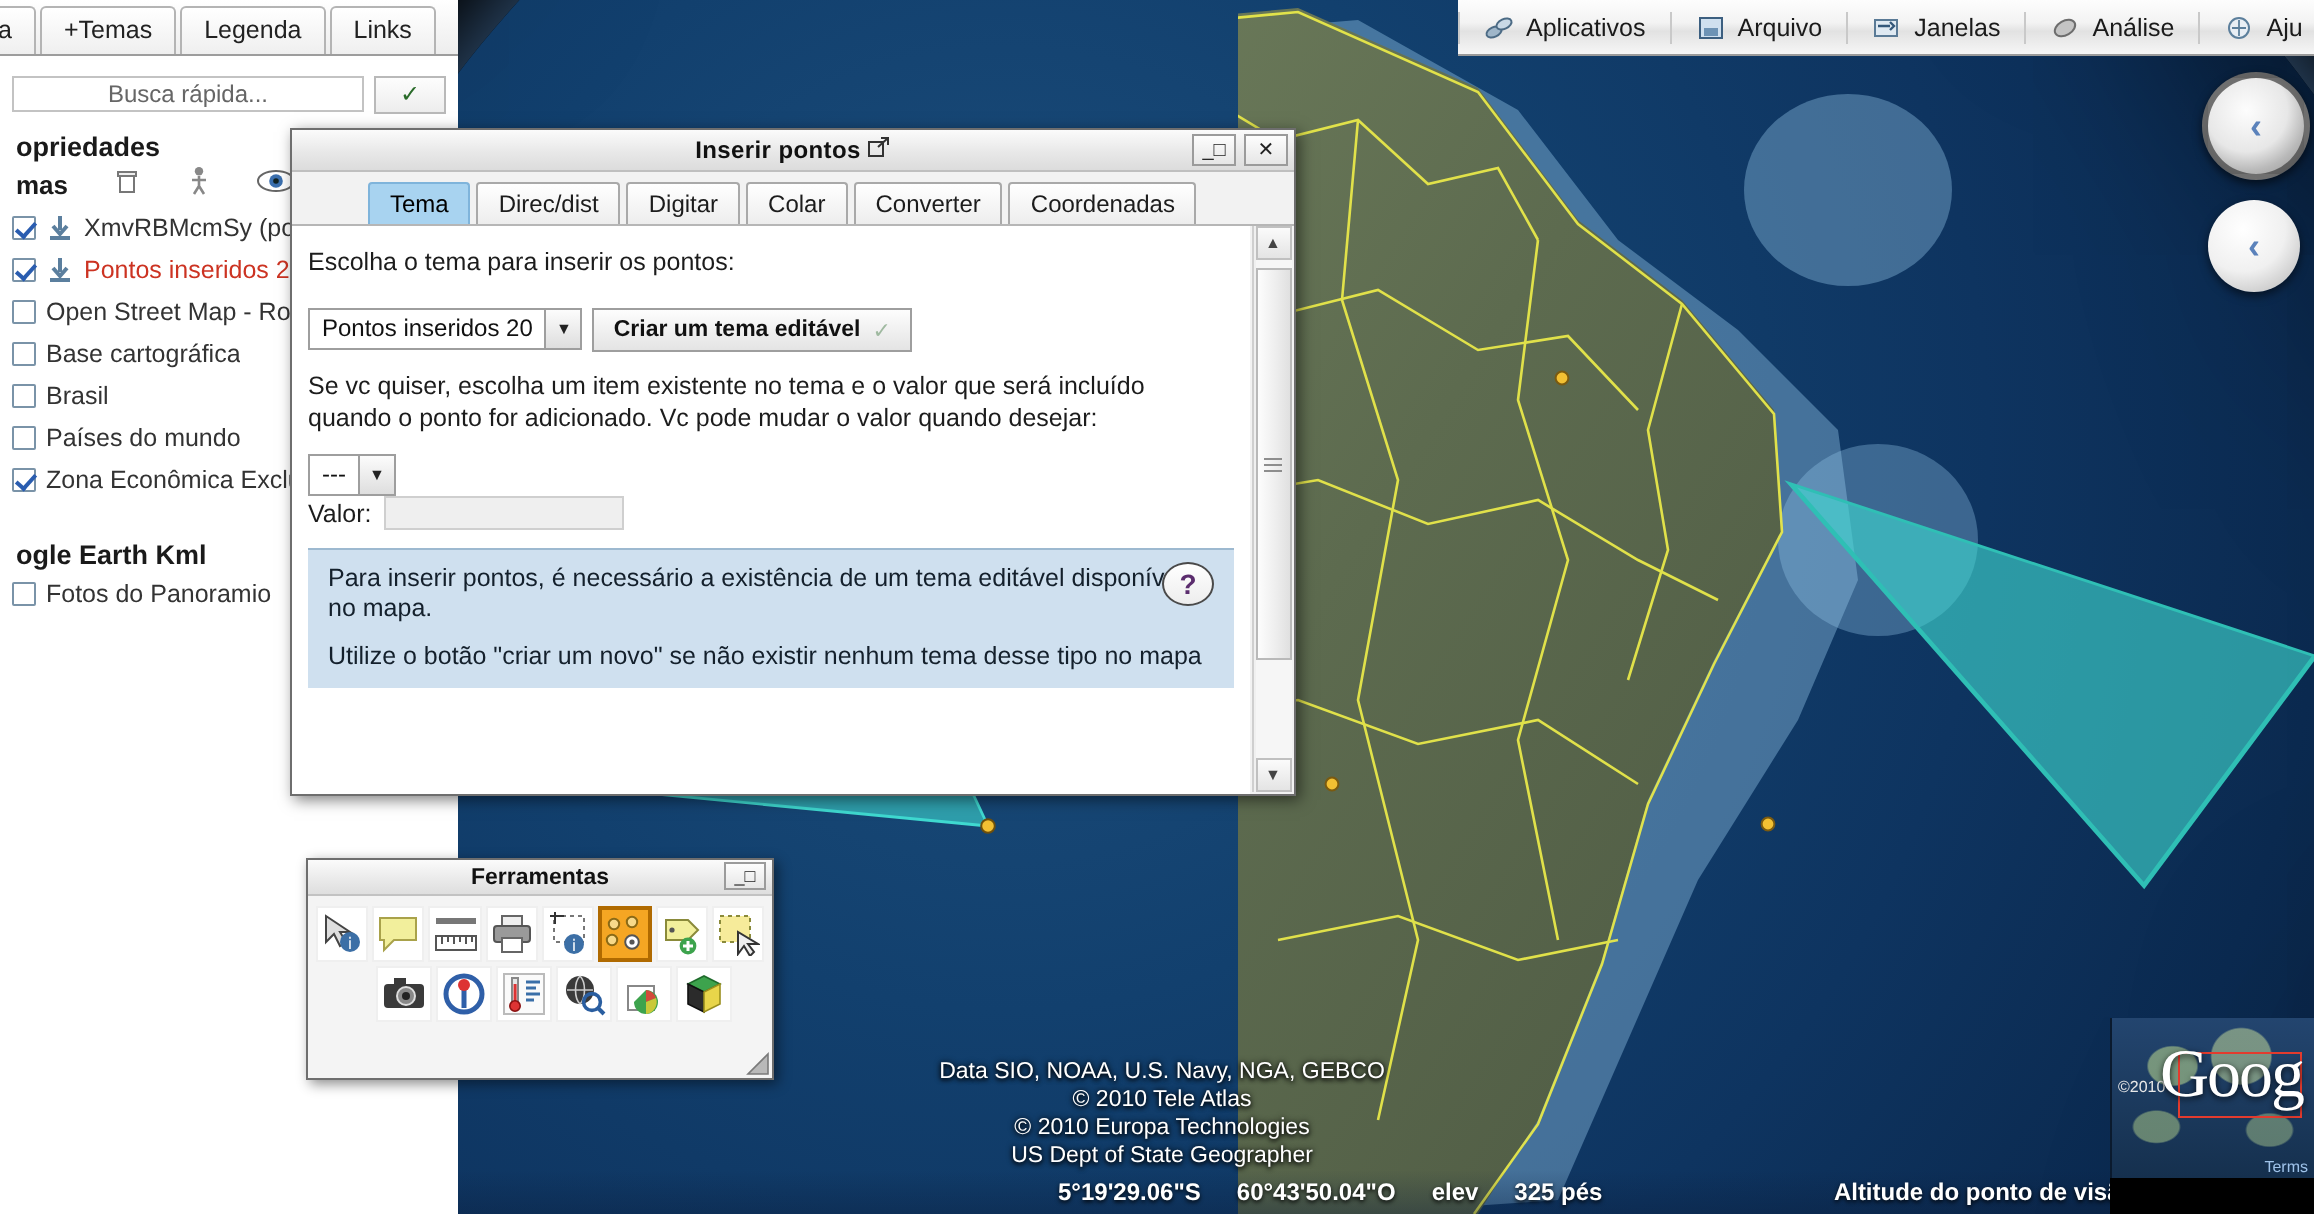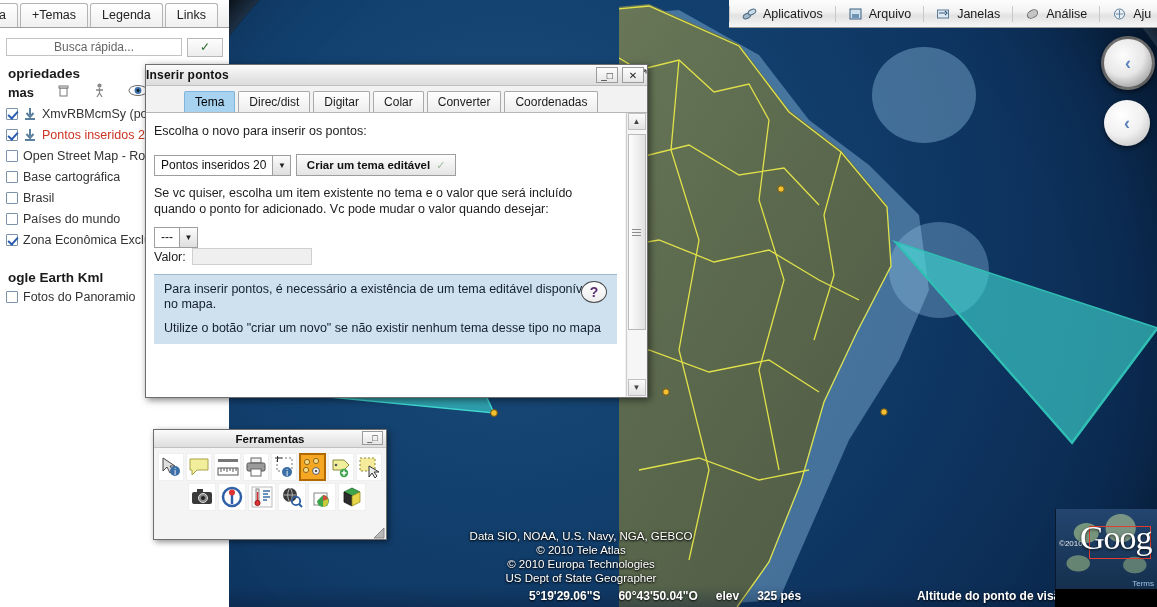--- a/index.html
+++ b/index.html
@@ -122,21 +122,21 @@
   #dlg {
     position: absolute; left: 145px; top: 64px; width: 503px; height: 334px;
     background: #f2f2f2;
     border: 1px solid #6e6e6e;
     box-shadow: 2px 2px 7px rgba(0,0,0,0.5);
     z-index: 50;
   }
   #dlg-title {
     height: 21px; background: linear-gradient(to bottom,#fbfbfb,#e8e8e8 55%,#dcdcdc);
     border-bottom: 1px solid #bfbfbf;
-    display: flex; align-items: center; justify-content: space-between; position: relative;
+    display: flex; align-items: center; justify-content: center; position: relative;
   }
   #dlg-title .t {
     font-size: 12px; font-weight: bold; color: #111; letter-spacing: .2px;
   }
   .wbtns { position: absolute; right: 3px; top: 2px; display: flex; gap: 4px; }
   .wbtn {
     width: 22px; height: 16px; border: 1px solid #9b9b9b;
     background: linear-gradient(to bottom,#fdfdfd,#e6e6e6);
     display: flex; align-items: center; justify-content: center;
     font-size: 10px; color: #222;
@@ -572,21 +572,21 @@
     <div id="dlg-tabs">
       <div class="dtab active">Tema</div>
       <div class="dtab">Direc/dist</div>
       <div class="dtab">Digitar</div>
       <div class="dtab">Colar</div>
       <div class="dtab">Converter</div>
       <div class="dtab">Coordenadas</div>
     </div>
 
     <div id="dlg-body">
-      <div class="dlg-label">Escolha o novo para inserir os pontos:</div>
+      <div class="dlg-label">Escolha o tema para inserir os pontos:</div>
 
       <div class="sel">
         <span class="val">Pontos inseridos 20</span>
         <span class="arw">▼</span>
       </div>
 
       <div class="btn-create">
         <span>Criar um tema editável</span>
         <span class="chk">✓</span>
       </div>

